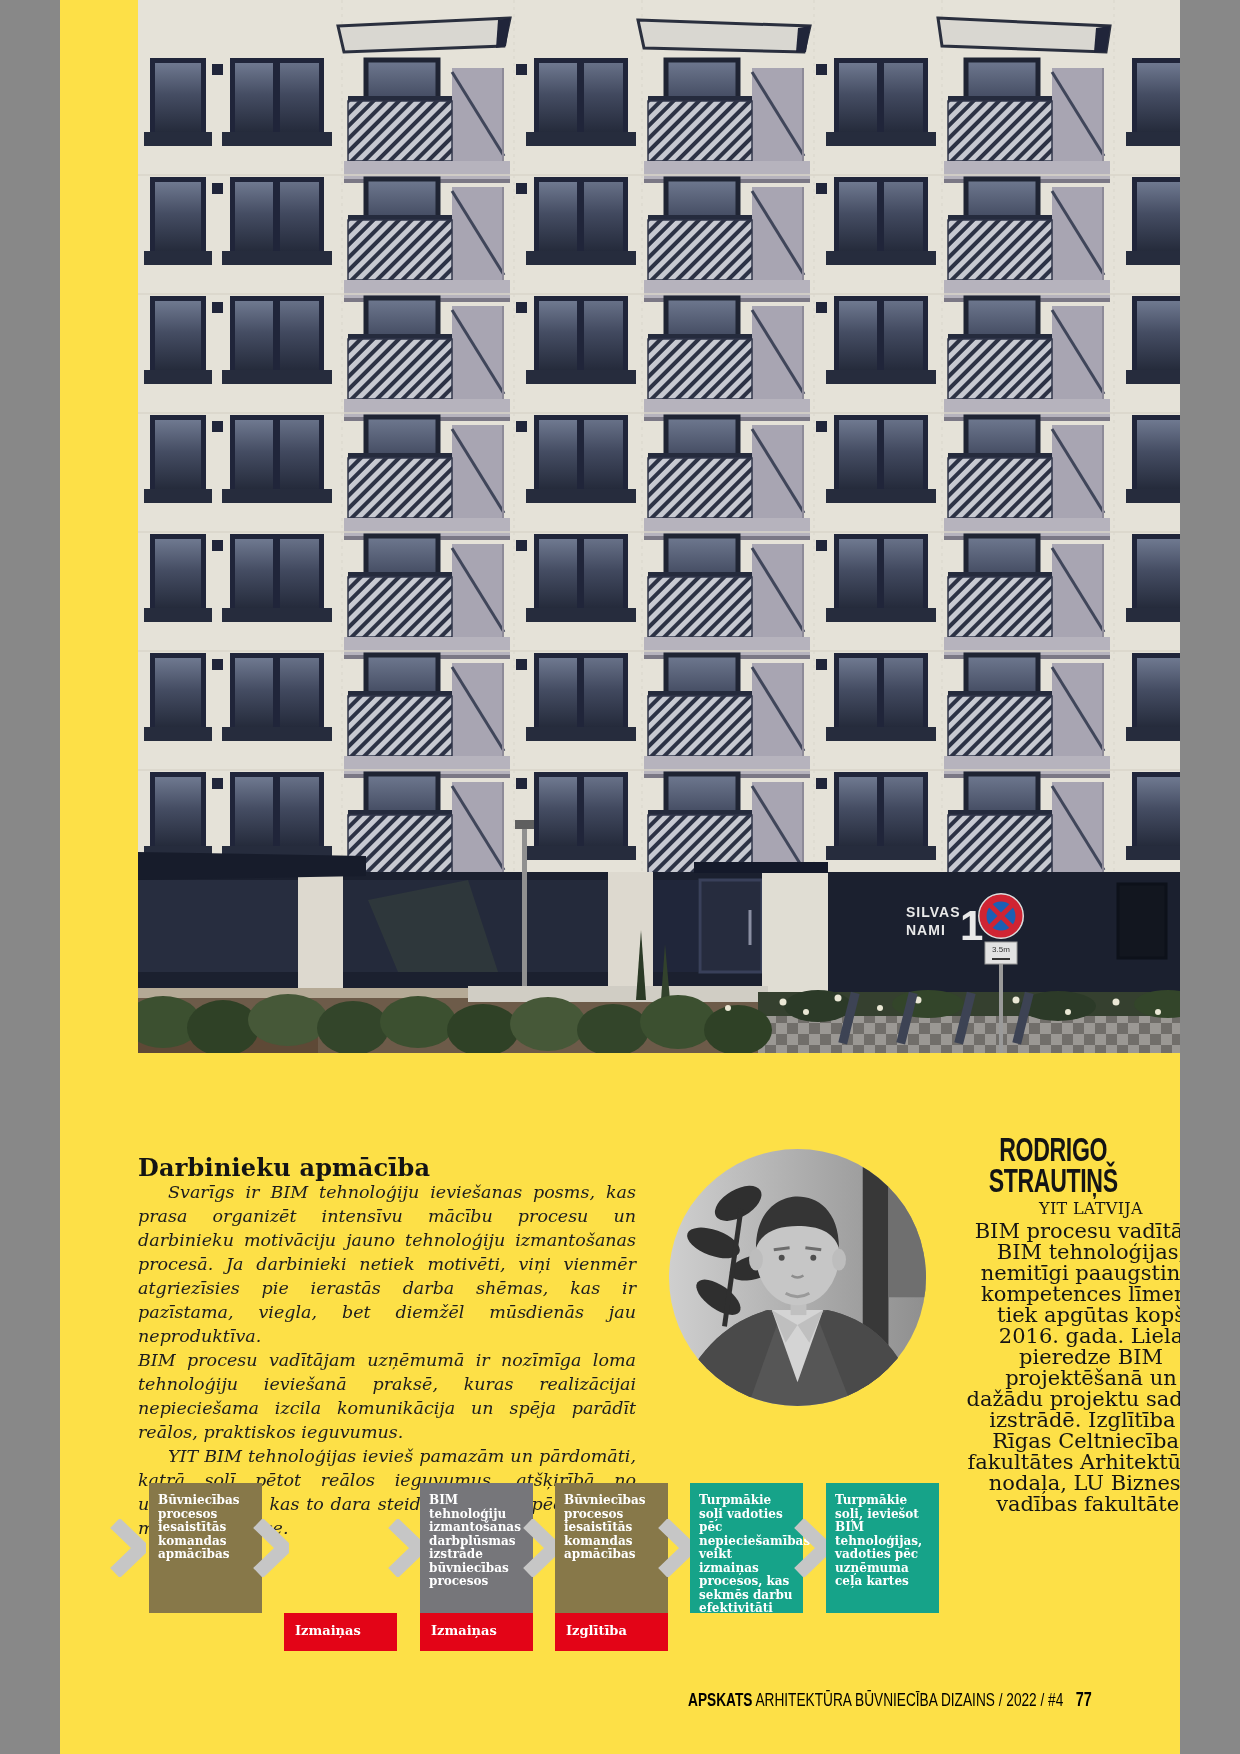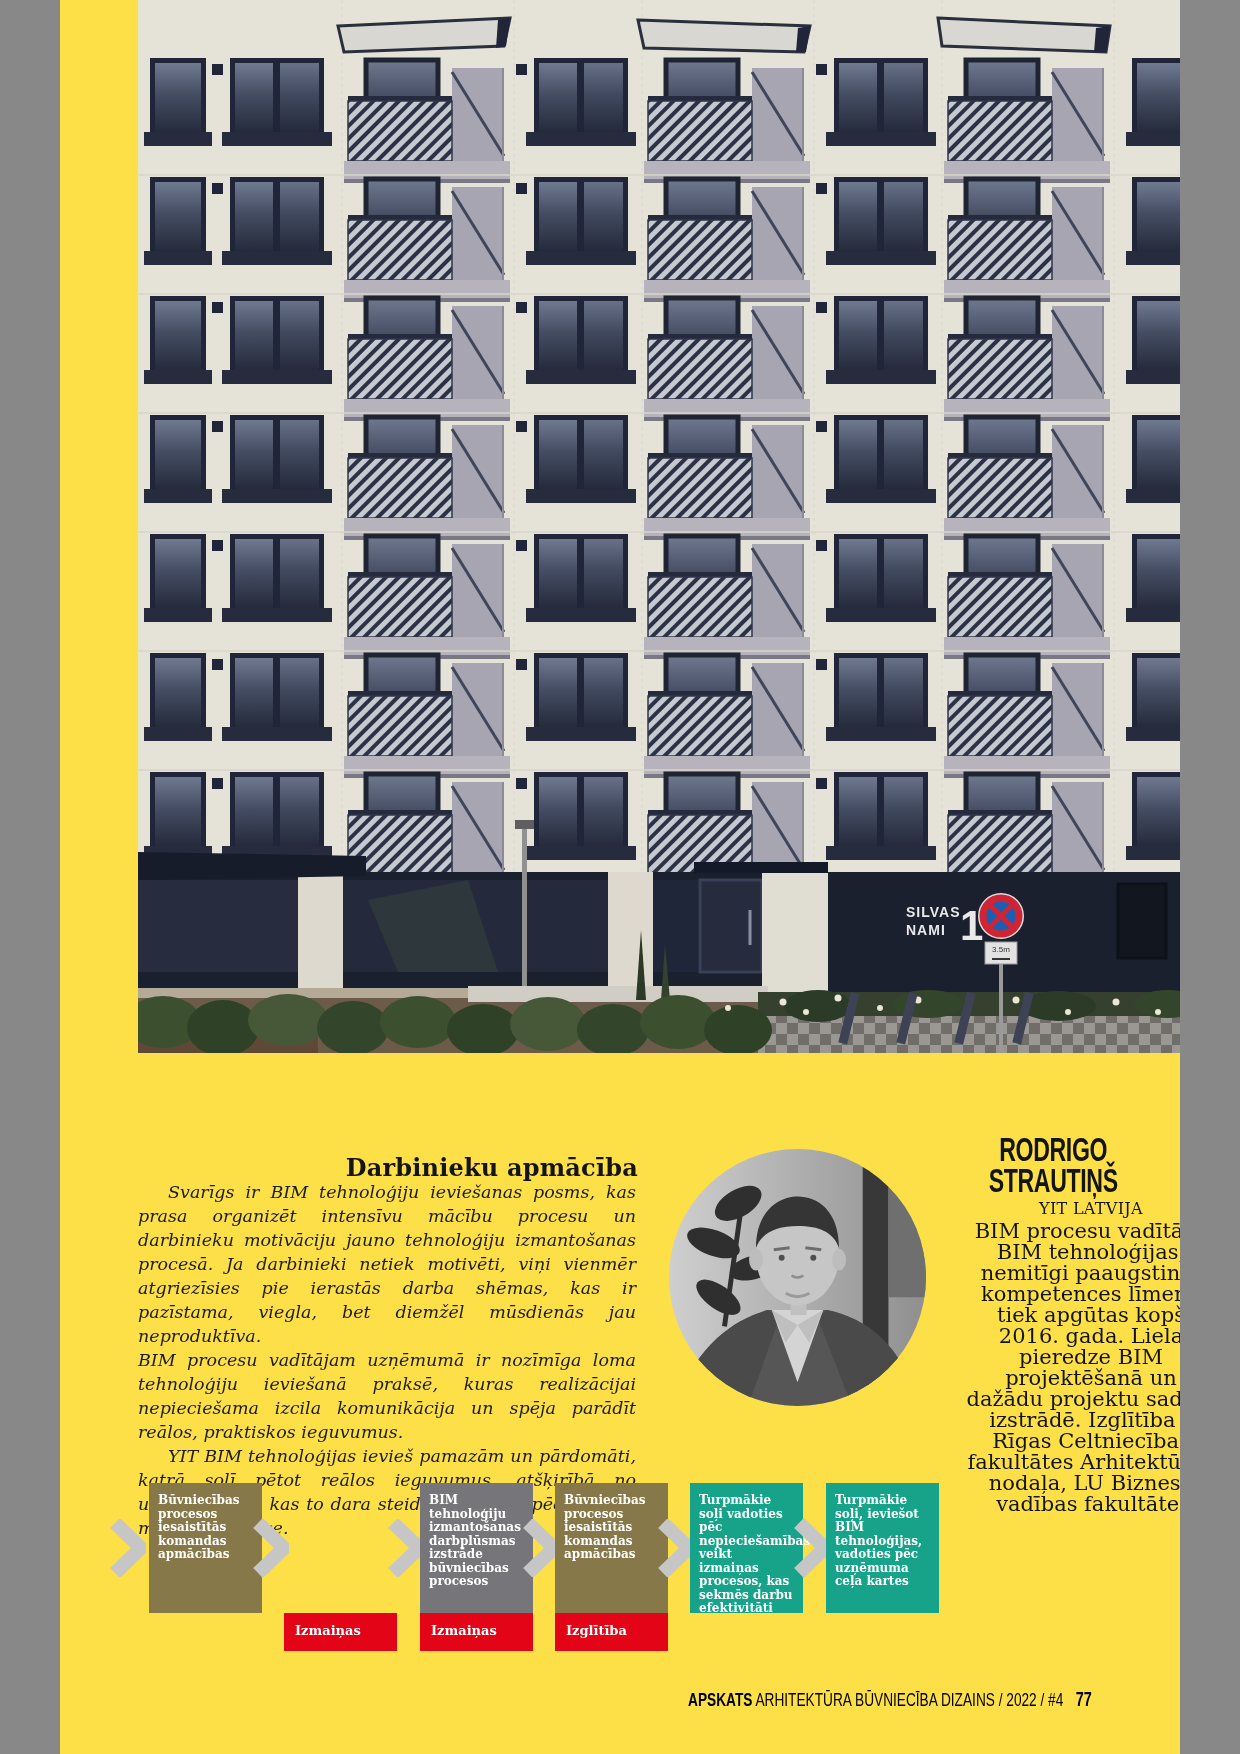--- a/index.html
+++ b/index.html
@@ -3,21 +3,21 @@
 <meta charset="utf-8">
 <style>
   html,body{margin:0;padding:0;background:#888;}
   .page{position:relative;width:1120px;height:1754px;background:#fde047;overflow:hidden;
         font-family:"DejaVu Serif",serif;margin:0 auto;}
   
   .photo{position:absolute;left:78px;top:0;width:1074px;height:1053px;}
   .photo svg{display:block;width:100%;height:100%;}
   
   .headline{position:absolute;left:78px;top:1133px;width:500px;font-size:24px;font-weight:bold;
-            color:#141414;letter-spacing:.2px;text-align:right;}
+            color:#141414;letter-spacing:.2px;}
   .bodycol{position:absolute;left:78px;top:1180px;width:498px;font-size:17.5px;line-height:24px;
            text-align:justify;color:#1d1d1d;}
   .bodycol p{margin:0;font-style:italic;}
   .bodycol p.ind{text-indent:30px;}
   
   .portrait{position:absolute;left:609px;top:1149px;width:257px;height:257px;border-radius:50%;overflow:hidden;}
   .portrait svg{display:block;width:100%;height:100%;}
   
   .bio{position:absolute;left:905px;top:1134px;width:252px;color:#141414;text-align:center;}
   .bio-name{font-family:"Liberation Sans",sans-serif;font-weight:bold;font-size:33px;line-height:31px;

